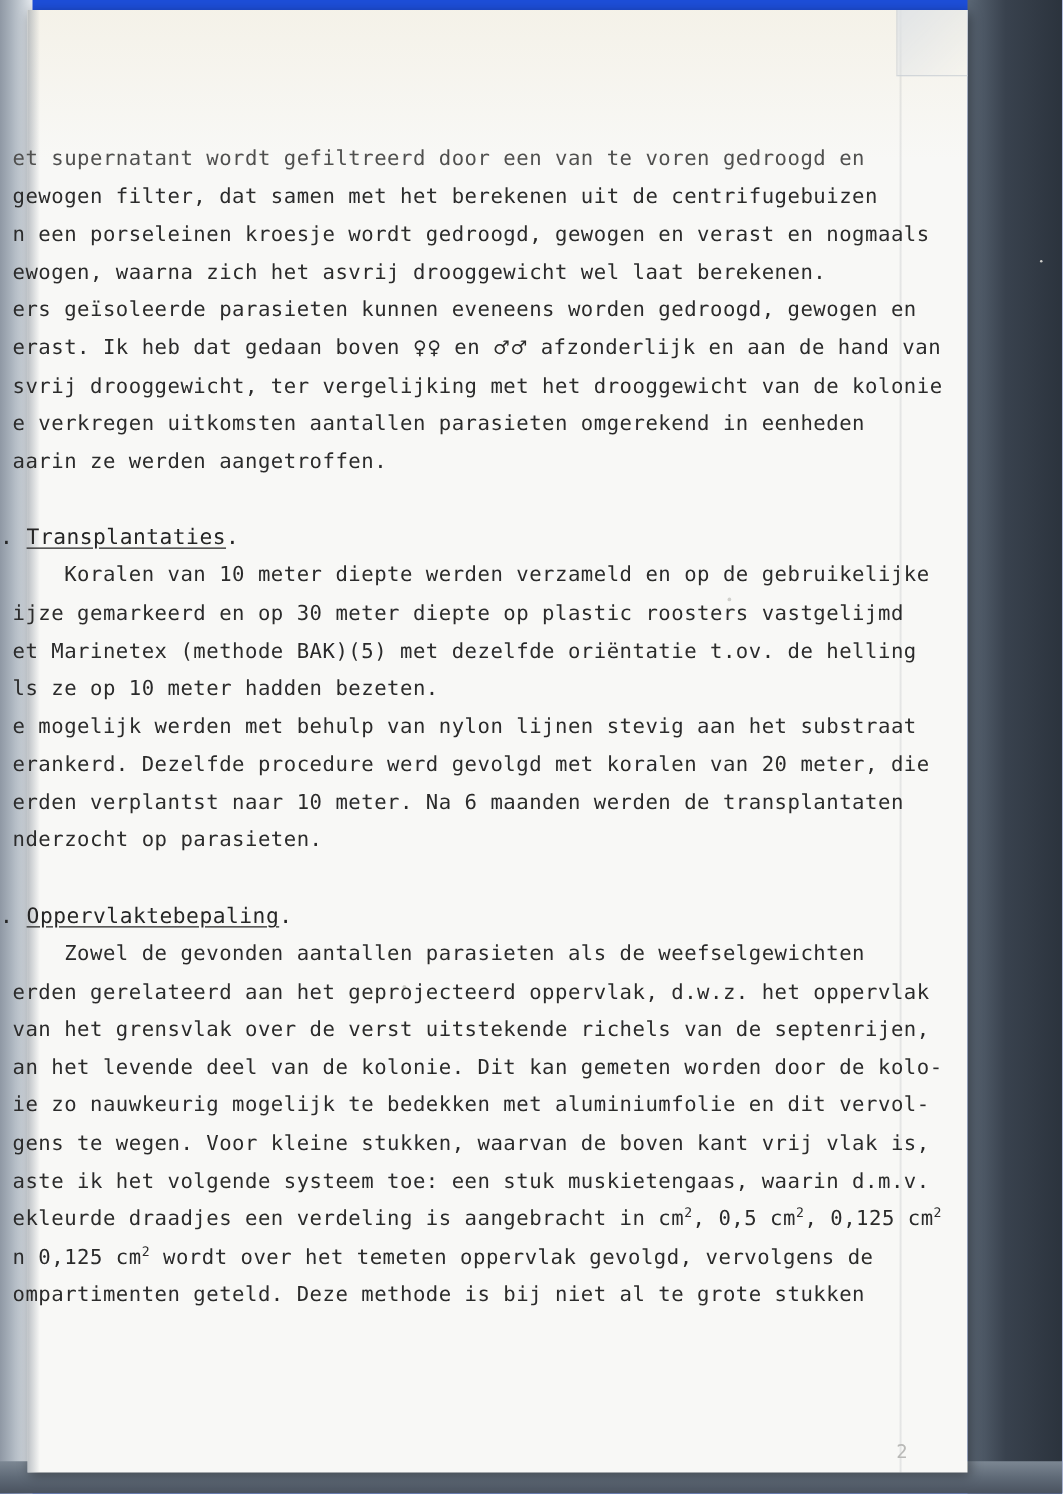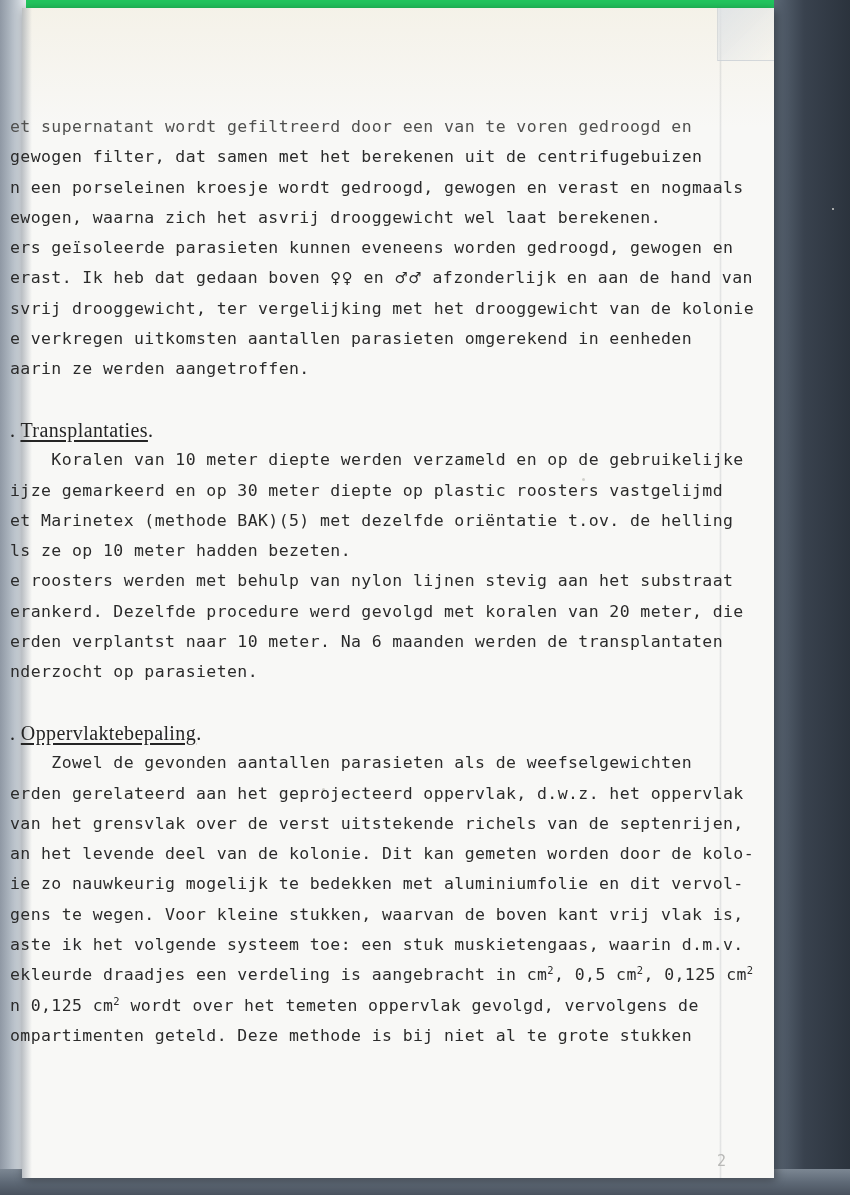--- a/index.html
+++ b/index.html
@@ -5,21 +5,21 @@
   html, body {
     margin: 0;
     padding: 0;
     background: #ffffff;
   }
   #scan {
     position: relative;
     width: 850px;
     height: 1195px;
     overflow: hidden;
-    background: #22c55e;
+    background: #1d4ed8;
     font-family: "DejaVu Sans Mono", "Liberation Mono", monospace;
   }
   
   .backdrop-left {
     position: absolute;
     left: 0; top: 0;
     width: 26px; height: 1195px;
     background: linear-gradient(to right, #8f98a4 0%, #aab3bd 35%, #c9d0d7 70%, #e6eaee 100%);
   }
   .backdrop-right {
@@ -90,28 +90,26 @@
     color: #2b2b2b;
     white-space: pre;
     padding-left: 10px;
   }
   
   .line.faded  { color: #50504f; }
 
   .blank { height: 30.3px; }
 
   .heading {
-    font-size: 20px;
+    font-size: 17px;
     letter-spacing: 0.4px;
     color: #252525;
     white-space: pre;
-    padding-left: 10px;
     height: 30.3px;
     line-height: 30.3px;
-    font-family: Liberation Serif, serif;
   }
   .heading u {
     text-decoration: underline;
     text-underline-offset: 3px;
   }
   sup {
     font-size: 10.5px;
     vertical-align: super;
     line-height: 0;
   }
@@ -164,21 +162,21 @@
       <div class="line">aarin ze werden aangetroffen.</div>
 
       <div class="blank"></div>
 
       <div class="heading"><span>.</span> <u>Transplantaties</u><span>.</span></div>
 
       <div class="line">    Koralen van 10 meter diepte werden verzameld en op de gebruikelijke</div>
       <div class="line">ijze gemarkeerd en op 30 meter diepte op plastic roosters vastgelijmd</div>
       <div class="line">et Marinetex (methode BAK)(5) met dezelfde oriëntatie t.ov. de helling</div>
       <div class="line">ls ze op 10 meter hadden bezeten.</div>
-      <div class="line">e roosters werden met behulp van nylon lijnen stevig aan het substraat</div>
+      <div class="line">e mogelijk werden met behulp van nylon lijnen stevig aan het substraat</div>
       <div class="line">erankerd. Dezelfde procedure werd gevolgd met koralen van 20 meter, die</div>
       <div class="line">erden verplantst naar 10 meter. Na 6 maanden werden de transplantaten</div>
       <div class="line">nderzocht op parasieten.</div>
 
       <div class="blank"></div>
 
       <div class="heading"><span>.</span> <u>Oppervlaktebepaling</u><span>.</span></div>
 
       <div class="line">    Zowel de gevonden aantallen parasieten als de weefselgewichten</div>
       <div class="line">erden gerelateerd aan het geprojecteerd oppervlak, d.w.z. het oppervlak</div>

